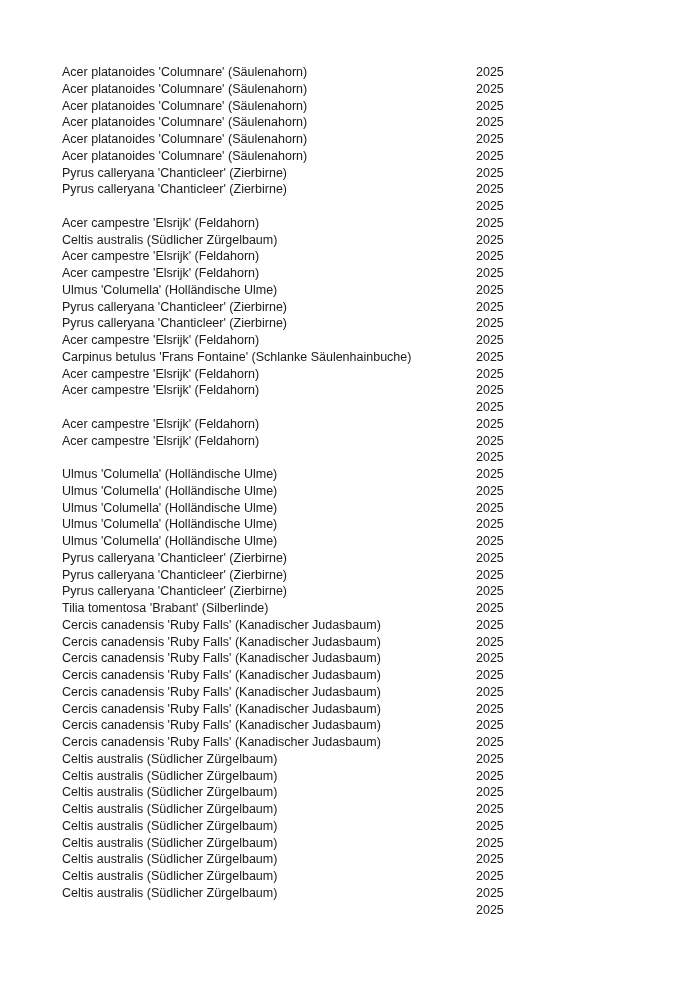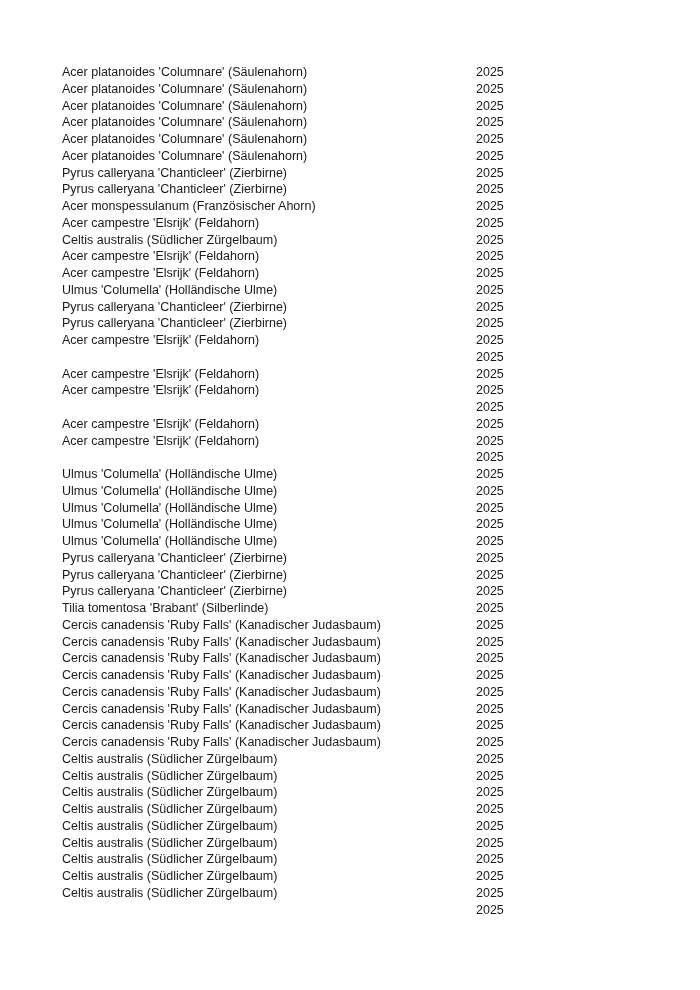--- a/index.html
+++ b/index.html
@@ -84,65 +84,65 @@
     <span class="name">Pyrus calleryana 'Chanticleer' (Zierbirne)</span>
     <span class="year">2025</span>
   </div>
 
   <div class="row">
     <span class="name">Pyrus calleryana 'Chanticleer' (Zierbirne)</span>
     <span class="year">2025</span>
   </div>
 
   <div class="row">
-    <span class="name">Acer monspessulanum (Französischer Ahorn)</span>
-    <span class="year">2025</span>
-  </div>
-
-  <div class="row">
-    <span class="name">Acer campestre 'Elsrijk' (Feldahorn)</span>
-    <span class="year">2025</span>
-  </div>
-
-  <div class="row">
-    <span class="name">Celtis australis (Südlicher Zürgelbaum)</span>
-    <span class="year">2025</span>
-  </div>
-
-  <div class="row">
-    <span class="name">Acer campestre 'Elsrijk' (Feldahorn)</span>
-    <span class="year">2025</span>
-  </div>
-
-  <div class="row">
-    <span class="name">Acer campestre 'Elsrijk' (Feldahorn)</span>
-    <span class="year">2025</span>
-  </div>
-
-  <div class="row">
-    <span class="name">Ulmus 'Columella' (Holländische Ulme)</span>
-    <span class="year">2025</span>
-  </div>
-
-  <div class="row">
-    <span class="name">Pyrus calleryana 'Chanticleer' (Zierbirne)</span>
-    <span class="year">2025</span>
-  </div>
-
-  <div class="row">
-    <span class="name">Pyrus calleryana 'Chanticleer' (Zierbirne)</span>
-    <span class="year">2025</span>
-  </div>
-
-  <div class="row">
-    <span class="name">Acer campestre 'Elsrijk' (Feldahorn)</span>
-    <span class="year">2025</span>
-  </div>
-
-  <div class="row">
+    <span class="year">2025</span>
+  </div>
+
+  <div class="row">
+    <span class="name">Acer campestre 'Elsrijk' (Feldahorn)</span>
+    <span class="year">2025</span>
+  </div>
+
+  <div class="row">
+    <span class="name">Celtis australis (Südlicher Zürgelbaum)</span>
+    <span class="year">2025</span>
+  </div>
+
+  <div class="row">
+    <span class="name">Acer campestre 'Elsrijk' (Feldahorn)</span>
+    <span class="year">2025</span>
+  </div>
+
+  <div class="row">
+    <span class="name">Acer campestre 'Elsrijk' (Feldahorn)</span>
+    <span class="year">2025</span>
+  </div>
+
+  <div class="row">
+    <span class="name">Ulmus 'Columella' (Holländische Ulme)</span>
+    <span class="year">2025</span>
+  </div>
+
+  <div class="row">
+    <span class="name">Pyrus calleryana 'Chanticleer' (Zierbirne)</span>
+    <span class="year">2025</span>
+  </div>
+
+  <div class="row">
+    <span class="name">Pyrus calleryana 'Chanticleer' (Zierbirne)</span>
+    <span class="year">2025</span>
+  </div>
+
+  <div class="row">
+    <span class="name">Acer campestre 'Elsrijk' (Feldahorn)</span>
+    <span class="year">2025</span>
+  </div>
+
+  <div class="row">
+    <span class="name">Carpinus betulus 'Frans Fontaine' (Schlanke Säulenhainbuche)</span>
     <span class="year">2025</span>
   </div>
 
   <div class="row">
     <span class="name">Acer campestre 'Elsrijk' (Feldahorn)</span>
     <span class="year">2025</span>
   </div>
 
   <div class="row">
     <span class="name">Acer campestre 'Elsrijk' (Feldahorn)</span>

